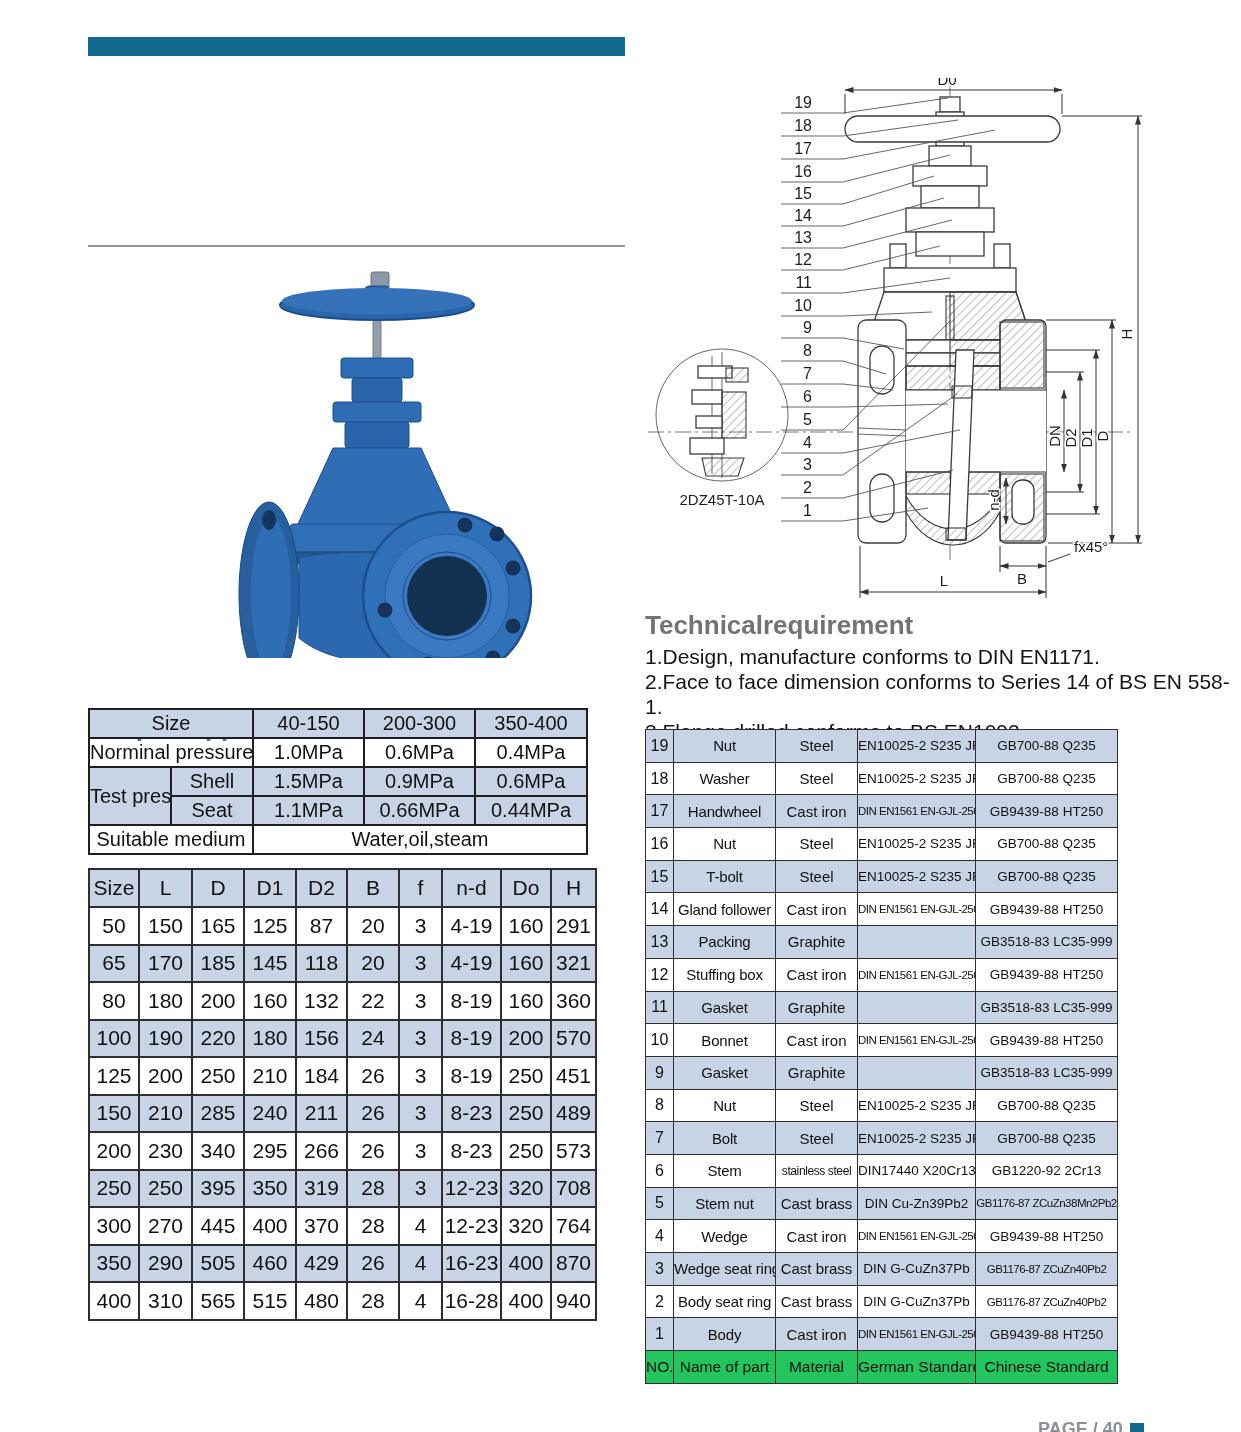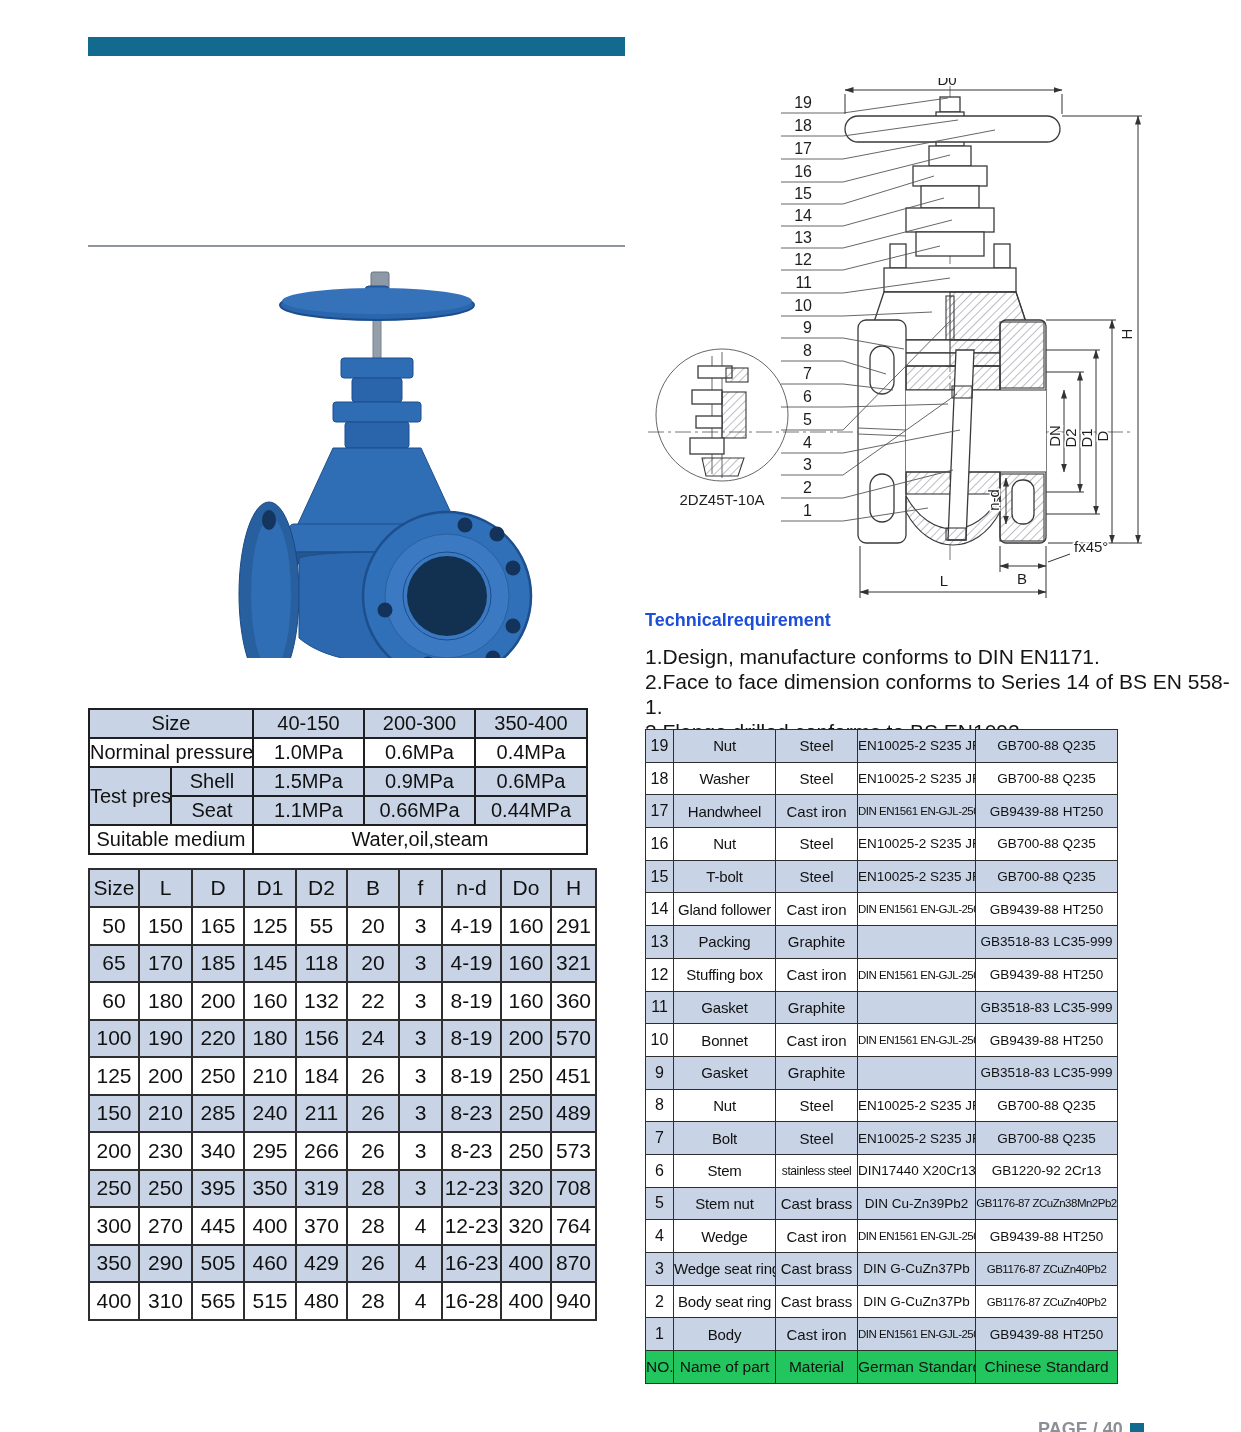--- a/index.html
+++ b/index.html
@@ -12,21 +12,21 @@
   #canvas{position:relative;width:1241px;height:1432px;background:#fff;overflow:hidden;
           font-family:"Liberation Sans", sans-serif;color:var(--ink);}
 
   .topbar{position:absolute;left:88px;top:37px;width:537px;height:19px;background:var(--teal);}
   .title{position:absolute;left:87px;top:66px;margin:0;font-size:41px;line-height:48px;
          font-weight:bold;color:#151515;letter-spacing:0;}
   .rule{position:absolute;left:88px;top:245px;width:537px;height:2px;background:#90959b;}
 
   .photo{position:absolute;left:225px;top:258px;}
 
-  .sec-heading{position:absolute;font-size:18px;font-weight:bold;color:#1d4ed8;}
+  .sec-heading{position:absolute;font-size:26px;font-weight:bold;color:#737373;}
   #scope-heading{left:88px;top:712px;}
   #tech-heading{left:645px;top:610px;}
 
   table{border-collapse:collapse;table-layout:fixed;}
   td,th{padding:0;text-align:center;vertical-align:middle;overflow:hidden;white-space:nowrap;}
 
   
   #scope-table{position:absolute;left:88px;top:708px;width:498px;font-size:20px;}
   #scope-table td{border:2px solid #1f1f1f;height:27px;}
   #scope-table .blue{background:var(--tblue);}
@@ -354,21 +354,21 @@
       </tr>
     </thead>
     <tbody>
 
 
         <tr>
           <td>50</td>
           <td>150</td>
           <td>165</td>
           <td>125</td>
-          <td>55</td>
+          <td>87</td>
           <td>20</td>
           <td>3</td>
           <td>4-19</td>
           <td>160</td>
           <td>291</td>
         </tr>
 
         <tr>
           <td>65</td>
           <td>170</td>
@@ -376,21 +376,21 @@
           <td>145</td>
           <td>118</td>
           <td>20</td>
           <td>3</td>
           <td>4-19</td>
           <td>160</td>
           <td>321</td>
         </tr>
 
         <tr>
-          <td>60</td>
+          <td>80</td>
           <td>180</td>
           <td>200</td>
           <td>160</td>
           <td>132</td>
           <td>22</td>
           <td>3</td>
           <td>8-19</td>
           <td>160</td>
           <td>360</td>
         </tr>

